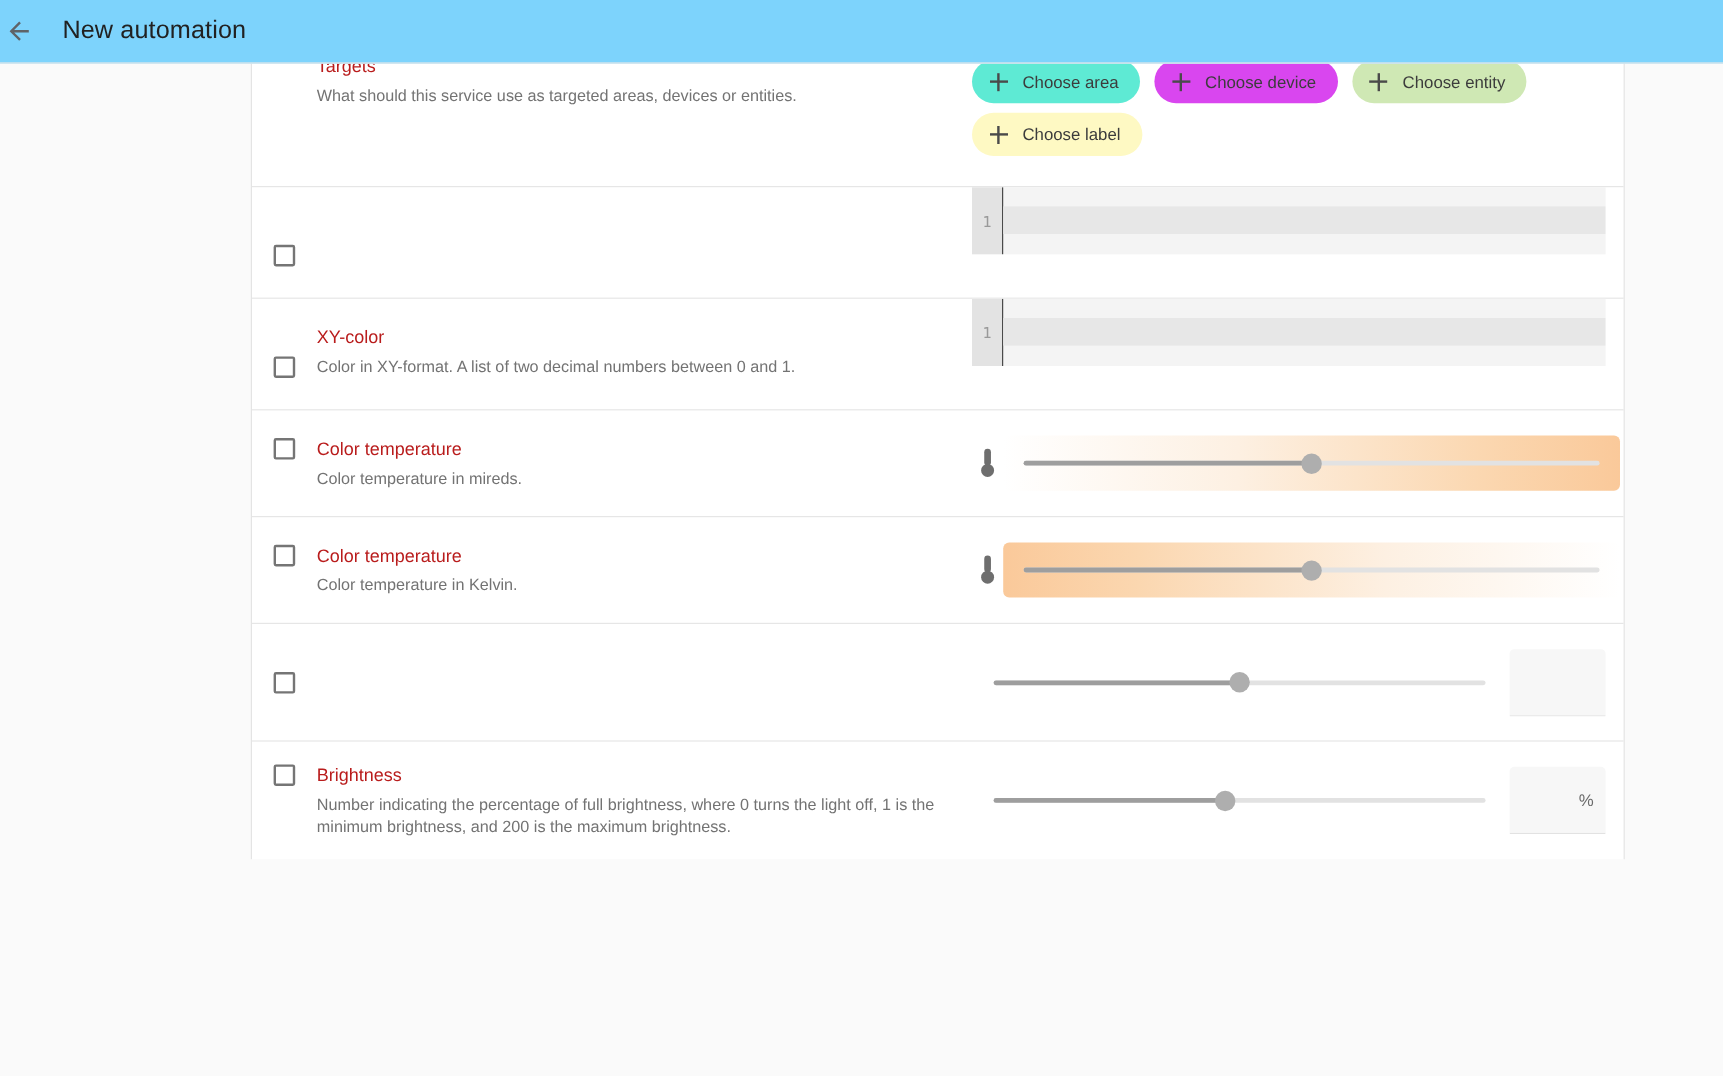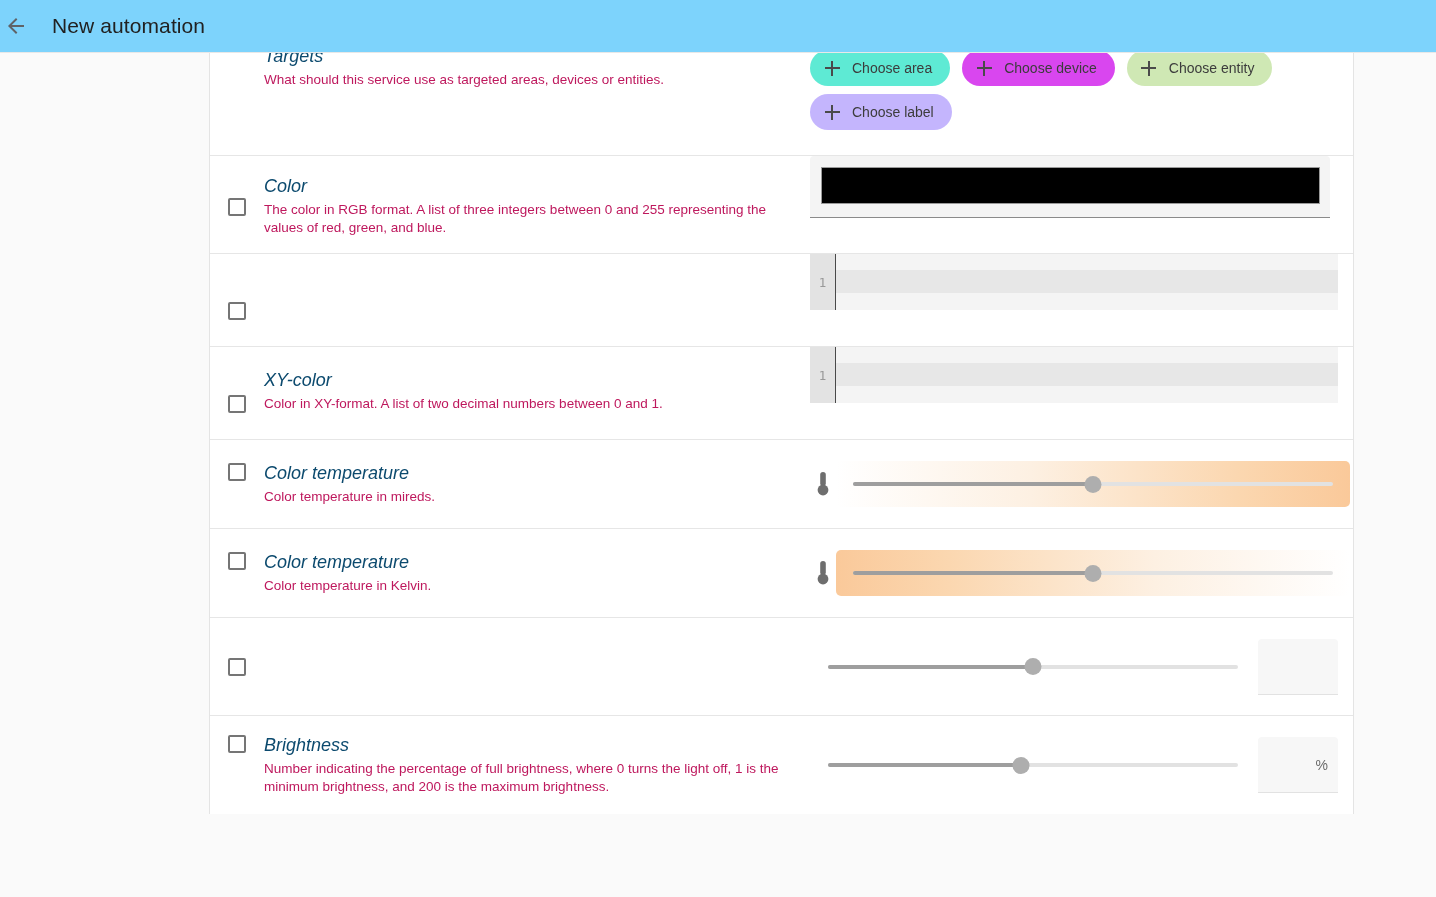--- a/index.html
+++ b/index.html
@@ -80,30 +80,29 @@
   .checkbox {
     width: 18px; height: 18px;
     border: 2px solid #757575;
     border-radius: 2px;
     background: transparent;
     cursor: pointer;
     flex: none;
   }
   .texts { padding-top: 0; }
   .row-title {
-    font-size: 18px;
-    color: #0c4a6e;
+    font-size: 15px;
+    color: #b91c1c;
     line-height: 20px;
     margin-bottom: 5px;
     white-space: nowrap;
-    font-style: italic;
   }
   .row-desc {
     font-size: 13.5px;
-    color: #be185d;
+    color: #737373;
     line-height: 18px;
     max-width: 530px;
   }
 
   .row-right {
     flex: 1;
     display: flex;
     align-items: center;
     padding-left: 0;
   }
@@ -331,44 +330,28 @@
             <span>Choose area</span>
           </div>
           <div class="pill" style="background:#d946ef">
             <span class="plus"></span>
             <span>Choose device</span>
           </div>
           <div class="pill" style="background:#cfe8b4">
             <span class="plus"></span>
             <span>Choose entity</span>
           </div>
-          <div class="pill" style="background:#c4b5fd">
+          <div class="pill" style="background:#fef9c3">
             <span class="plus"></span>
             <span>Choose label</span>
           </div>
         </div>
       </div>
     </div>
 
-    <div class="row row-color">
-      <div class="row-left">
-        <div class="check-col">
-            <div class="checkbox"></div>
-          </div>
-        <div class="texts">
-          <div class="row-title">Color</div>
-          <div class="row-desc">The color in RGB format. A list of three integers between 0 and 255 representing the values of red, green, and blue.</div>
-        </div>
-      </div>
-      <div class="row-right">
-        <div class="colorfield">
-          <div class="swatch"></div>
-        </div>
-      </div>
-    </div>
 
 
     <div class="row row-code">
       <div class="row-left">
         <div class="check-col">
             <div class="checkbox"></div>
           </div>
         <div class="texts">
         </div>
       </div>

